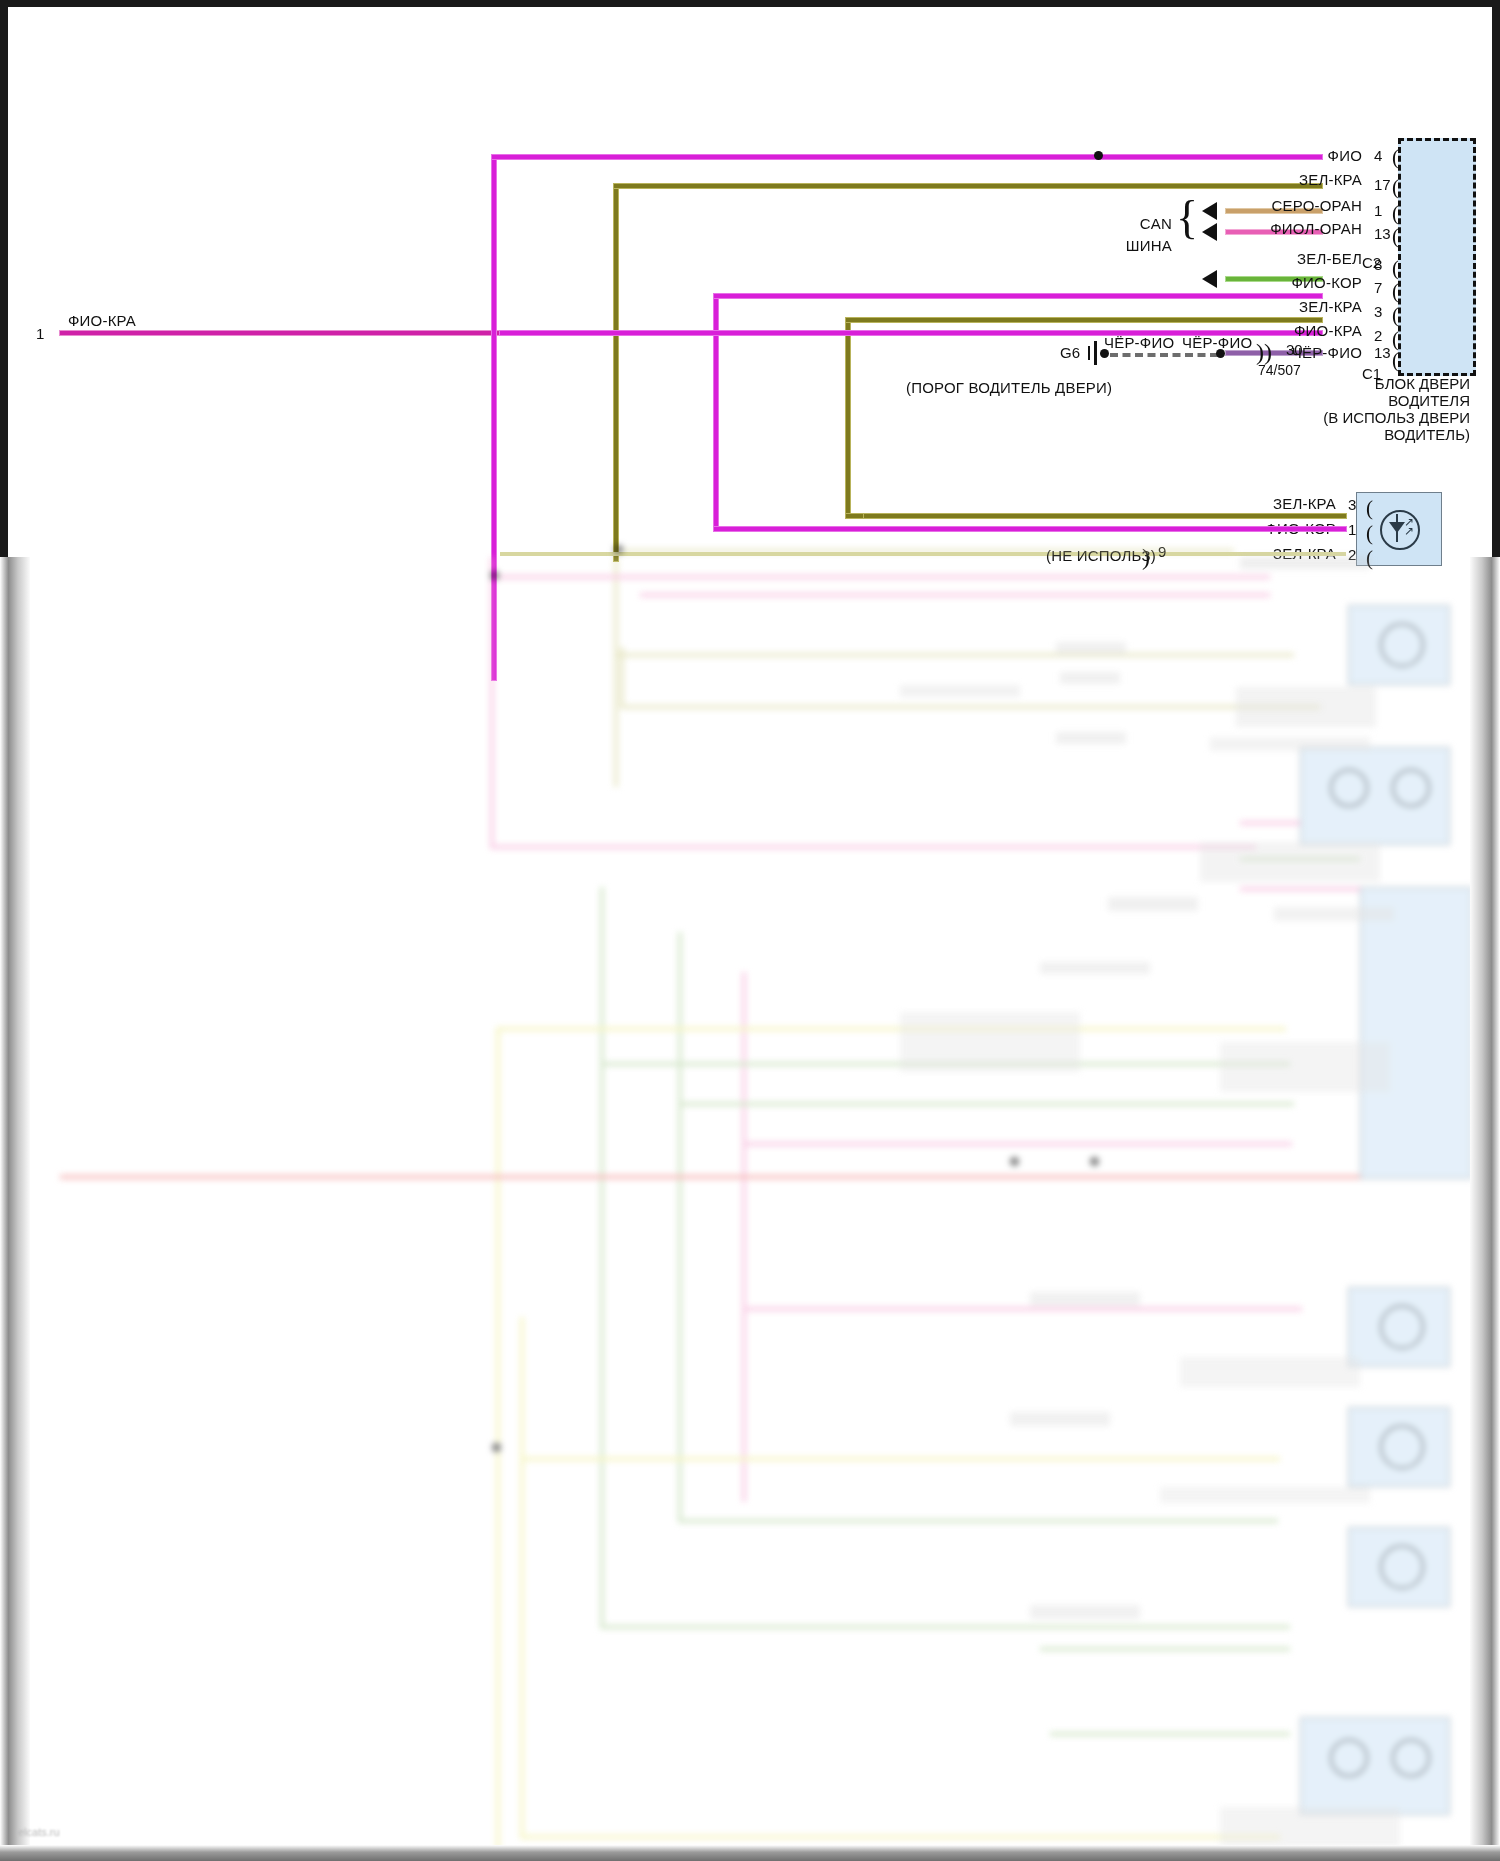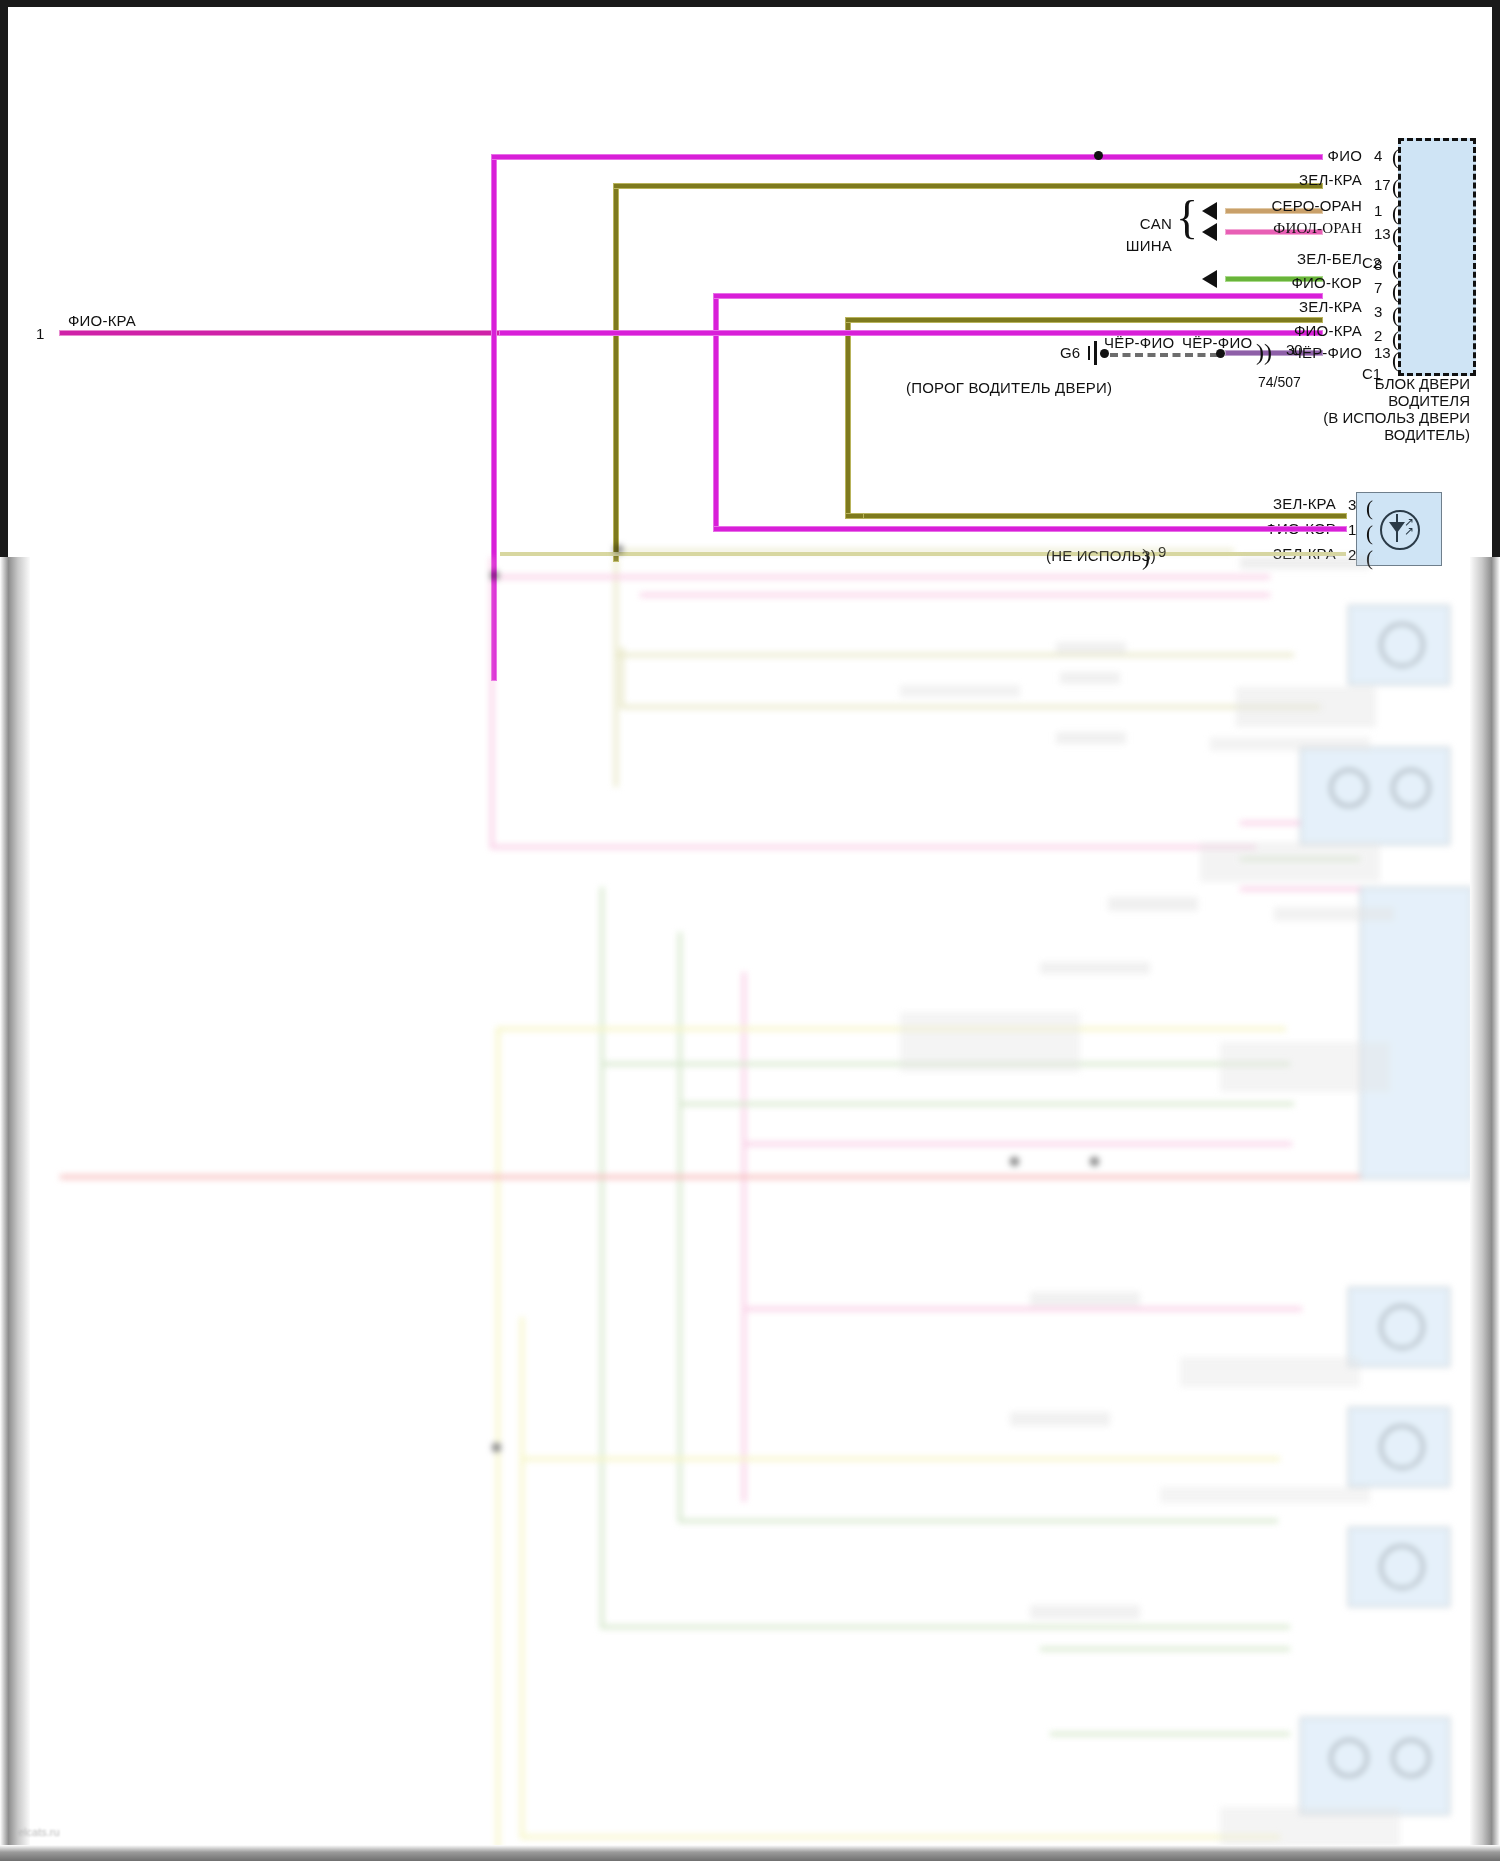--- a/index.html
+++ b/index.html
@@ -122,21 +122,21 @@
     <div class="brk" style="left:1392px;top:177px;">(</div>
 
     <div class="w h c-tan" style="left:1226px;top:209px;width:96px;"></div>
     <div class="arrow" style="left:1202px;top:202px;"></div>
     <div class="lbl r" style="left:1362px;top:198px;">СЕРО-ОРАН</div>
     <div class="pin" style="left:1374px;top:203px;">1</div>
     <div class="brk" style="left:1392px;top:203px;">(</div>
 
     <div class="w h c-pink" style="left:1226px;top:230px;width:96px;"></div>
     <div class="arrow" style="left:1202px;top:223px;"></div>
-    <div class="lbl r" style="left:1362px;top:221px;font-family:Liberation Serif, serif;">ФИОЛ-ОРАН</div>
+    <div class="lbl r" style="left:1362px;top:221px;">ФИОЛ-ОРАН</div>
     <div class="pin" style="left:1374px;top:226px;">13</div>
     <div class="brk" style="left:1392px;top:226px;">(</div>
 
     <div class="brace" style="left:1176px;top:195px;">{</div>
     <div class="lbl r" style="left:1172px;top:216px;">CAN</div>
     <div class="lbl r" style="left:1172px;top:238px;">ШИНА</div>
 
     <div class="pin" style="left:1362px;top:255px;">C2</div>
 
     <div class="w h c-green" style="left:1226px;top:277px;width:96px;"></div>
@@ -170,21 +170,21 @@
     <div class="dash" style="left:1110px;top:353px;width:108px;"></div>
     <div class="dot" style="left:1216px;top:349px;"></div>
     <div class="w h c-purple" style="left:1226px;top:351px;width:96px;"></div>
 
     <div class="lbl" style="left:1104px;top:335px;">ЧЁР-ФИО</div>
     <div class="lbl" style="left:1182px;top:335px;">ЧЁР-ФИО</div>
     <div class="lbl" style="left:906px;top:380px;">(ПОРОГ ВОДИТЕЛЬ ДВЕРИ)</div>
 
     <div class="brk2" style="left:1256px;top:340px;">))</div>
     <div class="pin" style="left:1286px;top:342px;">30</div>
-    <div class="pin small" style="left:1258px;top:363px;margin-top:12px;">74/507</div>
+    <div class="pin small" style="left:1258px;top:363px;">74/507</div>
 
     <div class="lbl r" style="left:1362px;top:345px;">ЧЁР-ФИО</div>
     <div class="pin" style="left:1374px;top:345px;">13</div>
     <div class="brk" style="left:1392px;top:350px;">(</div>
 
     <div class="pin" style="left:1362px;top:366px;">C1</div>
 
     <div class="modbox" style="left:1398px;top:138px;width:72px;height:232px;"></div>
     <div class="blk" style="left:1236px;top:375px;width:234px;">БЛОК ДВЕРИ</div>
     <div class="blk" style="left:1236px;top:392px;width:234px;">ВОДИТЕЛЯ</div>

